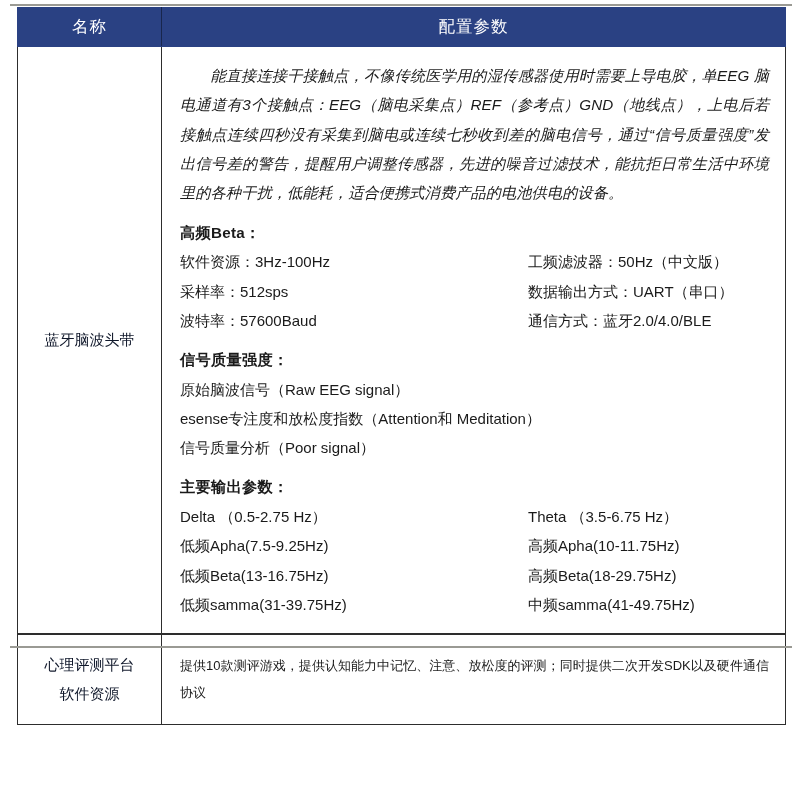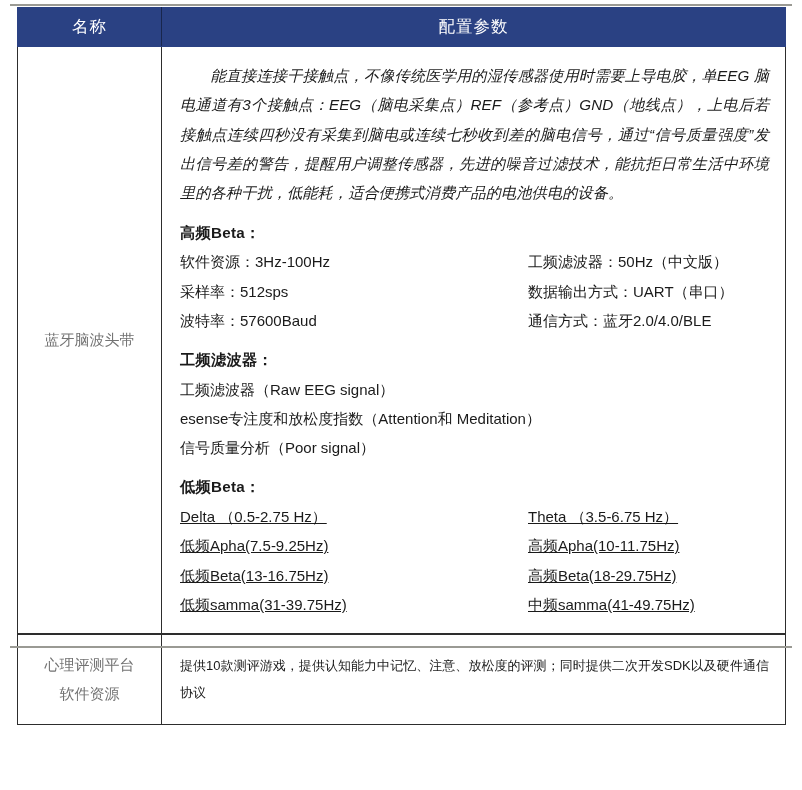--- a/index.html
+++ b/index.html
@@ -72,21 +72,21 @@
     margin-top: 24px;
   }
   tbody tr.row-last > td {
     border-bottom: 1px solid #2d2d2d;
   }
 
   td.cell-name {
     text-align: center;
     font-size: 15px;
     line-height: 1.9;
-    color: #737373;
+    color: #0f172a;
     padding: 4px 6px;
   }
   td.cell-params {
     padding: 0 16px 0 18px;
   }
 
   
   .intro-para {
     font-size: 15.2px;
     line-height: 1.93;
@@ -116,21 +116,20 @@
 
   .two-col {
     display: flex;
     flex-direction: row;
   }
   .two-col .col-l { width: 348px; flex: 0 0 348px; }
   .two-col .col-r { flex: 1 1 auto; }
 
   .mono-ish {
     font-family: "Liberation Sans", "DejaVu Sans", sans-serif;
-    text-decoration: underline;
   }
 
   .final-para {
     font-size: 13px;
     line-height: 2.05;
     margin: 18px 0 18px 0;
     text-align: justify;
   }
 
   .name-line { display: block; }
@@ -175,28 +174,28 @@
               <div class="line col-l">采样率：512sps</div>
               <div class="line col-r">数据输出方式：UART（串口）</div>
             </div>
             <div class="two-col">
               <div class="line col-l">波特率：57600Baud</div>
               <div class="line col-r">通信方式：蓝牙2.0/4.0/BLE</div>
             </div>
           </div>
 
           <div class="block">
-            <div class="block-title">工频滤波器：</div>
-            <div class="line">工频滤波器（Raw EEG signal）</div>
+            <div class="block-title">信号质量强度：</div>
+            <div class="line">原始脑波信号（Raw EEG signal）</div>
             <div class="line">esense专注度和放松度指数（Attention和 Meditation）</div>
             <div class="line">信号质量分析（Poor signal）</div>
           </div>
 
           <div class="block">
-            <div class="block-title">低频Beta：</div>
+            <div class="block-title">主要输出参数：</div>
 
             <div class="two-col">
               <div class="line col-l mono-ish">Delta （0.5-2.75 Hz）</div>
               <div class="line col-r mono-ish">Theta （3.5-6.75 Hz）</div>
             </div>
             <div class="two-col">
               <div class="line col-l mono-ish">低频Apha(7.5-9.25Hz)</div>
               <div class="line col-r mono-ish">高频Apha(10-11.75Hz)</div>
             </div>
             <div class="two-col">

